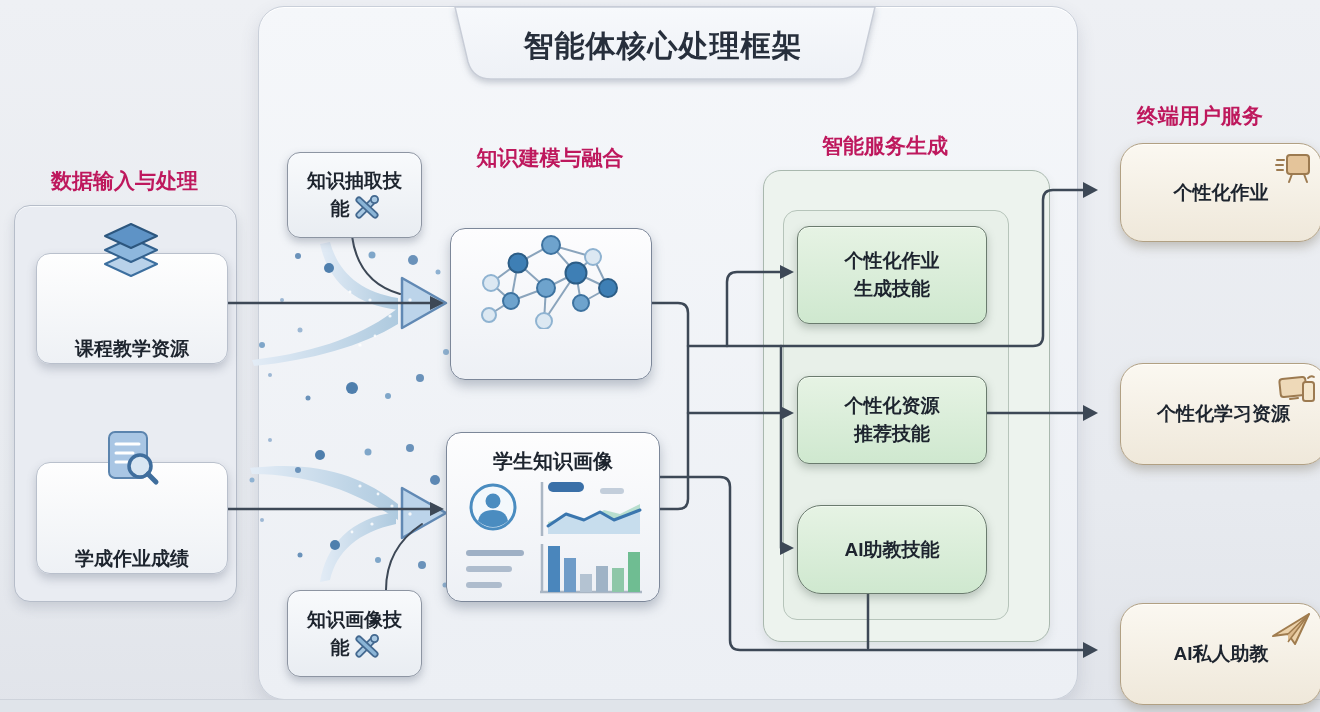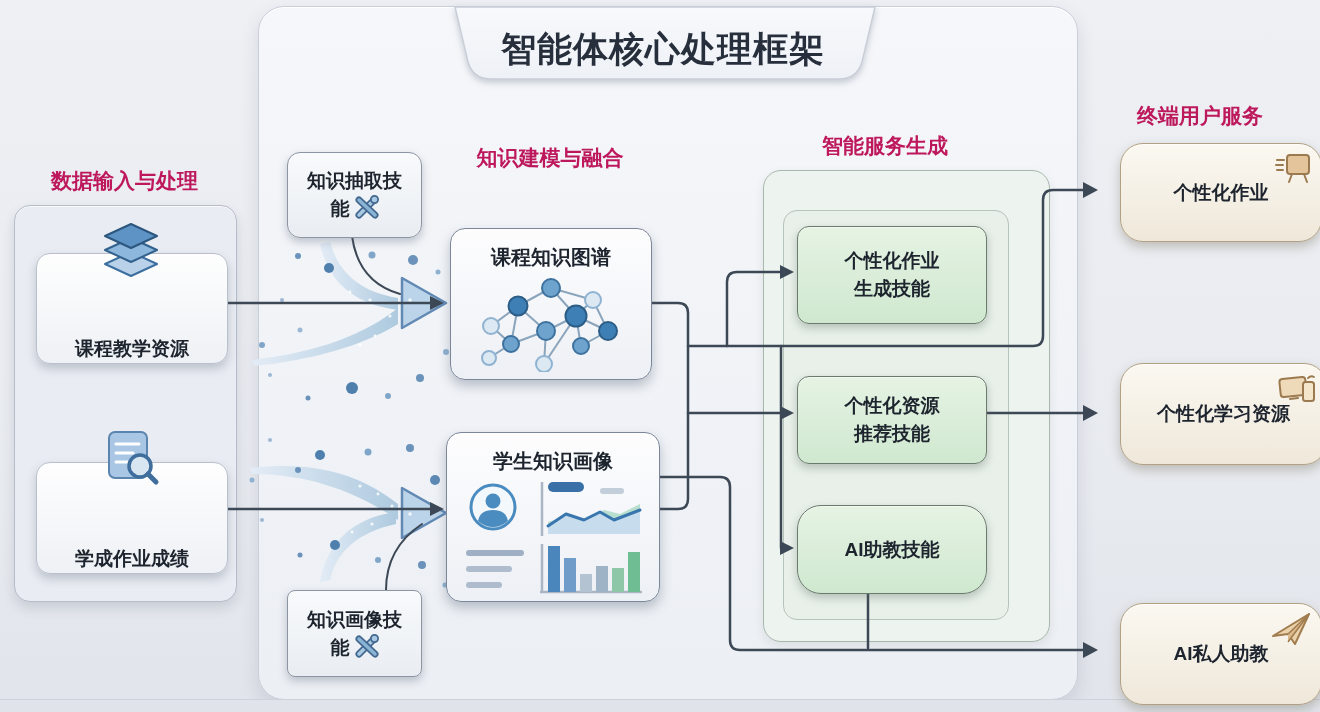--- a/index.html
+++ b/index.html
@@ -28,21 +28,21 @@
   }
   .green-inner{
     left:783px;top:210px;width:224px;height:408px;border-radius:14px;
     background:#e8f0e9;border:1px solid #b6c4ba;
   }
   .bottom-strip{left:0;top:699px;width:1320px;height:13px;
     background:#e0e4ea;border-top:1px solid #ced3db;}
   
   .title{
     left:458px;top:26px;width:410px;text-align:center;
-    font-size:35px;font-weight:700;color:#272f3c;letter-spacing:1px;
+    font-size:30px;font-weight:700;color:#272f3c;letter-spacing:1px;
   }
   .header{font-size:21px;font-weight:700;color:#be185d;white-space:nowrap;}
   .hdr-input{left:22px;top:167px;width:205px;text-align:center;}
   .hdr-modeling{left:440px;top:144px;width:220px;text-align:center;}
   .hdr-services{left:775px;top:132px;width:220px;text-align:center;}
   .hdr-output{left:1090px;top:102px;width:220px;text-align:center;}
   
   .box-label{font-size:19px;font-weight:600;color:#1d242e;line-height:1.45;}
   .white-box{
     border-radius:14px;background:linear-gradient(180deg,#fefefe,#eef1f5);
@@ -50,21 +50,21 @@
     display:flex;align-items:flex-end;justify-content:center;text-align:center;
   }
   .lbox1{left:36px;top:253px;width:190px;height:109px;}
   .lbox2{left:36px;top:462px;width:190px;height:110px;}
   .skill-box{
     border-radius:13px;background:linear-gradient(180deg,#f8fafc,#e9edf2);
     border:1.6px solid #8d95a2;box-shadow:0 4px 8px rgba(90,100,120,.35);
     display:flex;align-items:center;justify-content:flex-start;text-align:center;
   }
   .skb-top{left:287px;top:152px;width:133px;height:84px;}
-  .skb-bottom{left:287px;top:590px;width:133px;height:85px;border-radius:8px;}
+  .skb-bottom{left:287px;top:590px;width:133px;height:85px;}
   .skill-text{width:104px;margin:0 auto;}
   .skill-text svg{vertical-align:-4px;margin-left:5px;}
   .model-box{
     border-radius:15px;background:linear-gradient(180deg,#fdfdfe,#edf0f5);
     border:1.6px solid #7c8799;box-shadow:0 6px 12px rgba(80,95,115,.35);
   }
   .graph-box{left:450px;top:228px;width:200px;height:150px;}
   .profile-box{left:446px;top:432px;width:212px;height:168px;}
   .model-title{width:100%;text-align:center;margin-top:14px;font-size:20px;}
   .green-box{
@@ -250,21 +250,20 @@
           <line x1="4" y1="20" x2="19" y2="5" stroke="#a9c9e3" stroke-width="3.5"></line>
           <line x1="4" y1="5" x2="20" y2="20" stroke="#43688f" stroke-width="7"></line>
           <line x1="4" y1="5" x2="20" y2="20" stroke="#8ab4d6" stroke-width="3.5"></line>
           <circle cx="19.5" cy="4.5" r="3.6" fill="#a9c9e3" stroke="#43688f" stroke-width="1.8"></circle>
         </g>
       </svg>
   </div>
 </div>
 
 <div class="abs model-box graph-box">
-  <div class="model-title box-label">课程知识图谱</div>
   <svg style="margin:4px auto 0;" width="176" height="96" viewBox="0 0 176 96">
     <g stroke="#8aa4bc" stroke-width="2">
       <line x1="88" y1="12" x2="55" y2="30"></line>
         <line x1="88" y1="12" x2="130" y2="24"></line>
         <line x1="88" y1="12" x2="113" y2="40"></line>
       <line x1="55" y1="30" x2="28" y2="50"></line>
         <line x1="55" y1="30" x2="83" y2="55"></line>
         <line x1="55" y1="30" x2="48" y2="68"></line>
       <line x1="130" y1="24" x2="113" y2="40"></line>
         <line x1="130" y1="24" x2="145" y2="55"></line>

